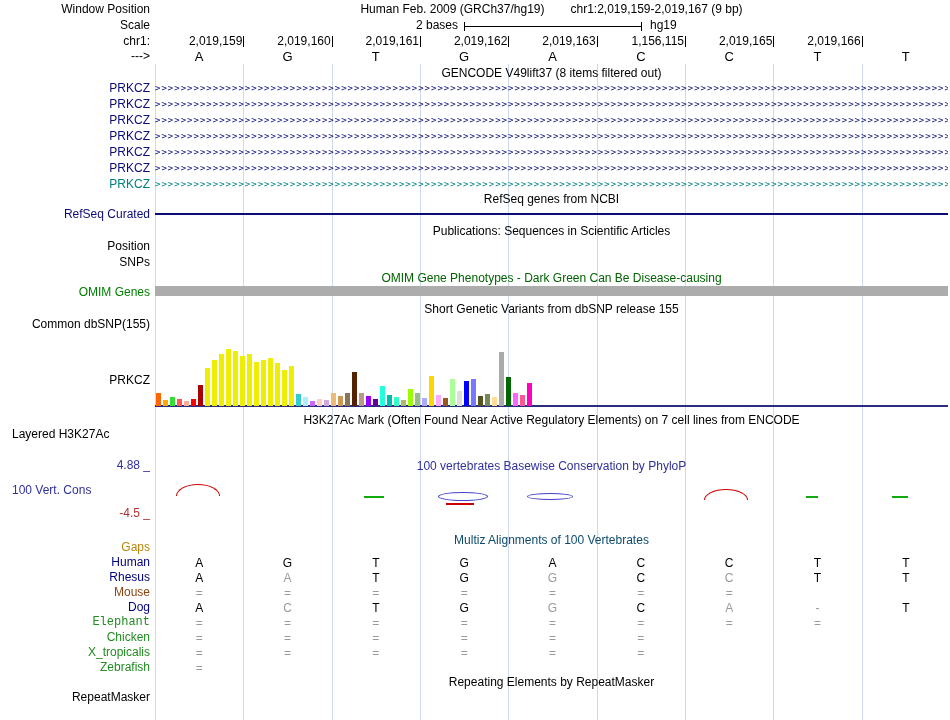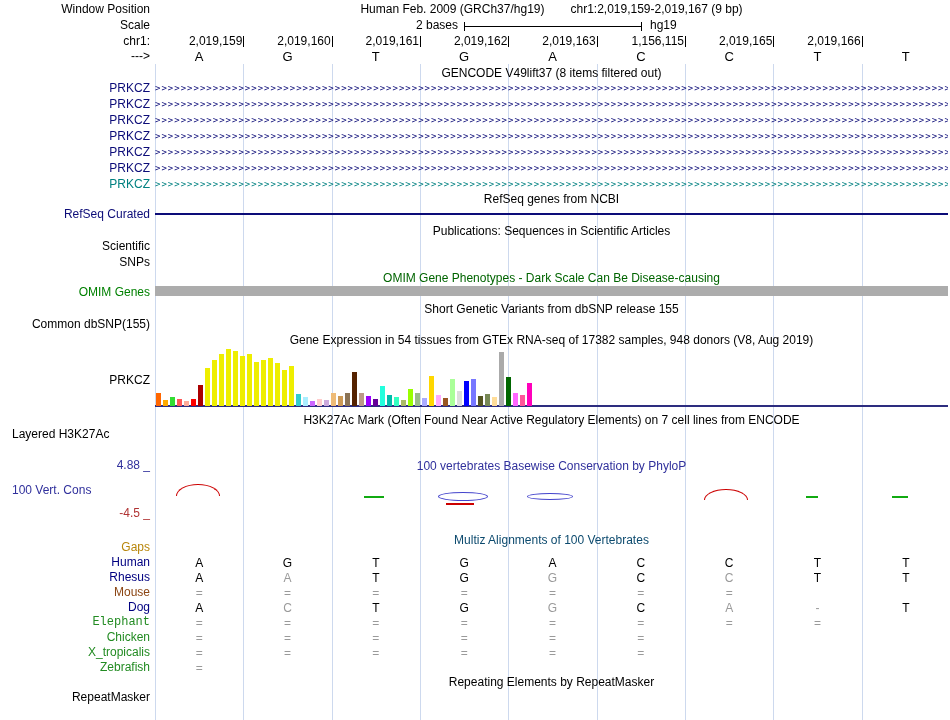--- a/index.html
+++ b/index.html
@@ -36,30 +36,29 @@
   <div class="abs" style="left:464px;top:22px;width:1px;height:9px;background:#000;z-index:2"></div>
   <div class="abs" style="left:641px;top:22px;width:1px;height:9px;background:#000;z-index:2"></div>
   <div class="abs" style="left:650px;top:18px;z-index:2">hg19</div>
 
   <div class="tl" style="top:34px">chr1:</div>
   <div class="tl" style="top:49px">---&gt;</div>
 
   <div class="cl" style="top:66px">GENCODE V49lift37 (8 items filtered out)</div>
   <div class="cl" style="top:192px">RefSeq genes from NCBI</div>
   <div class="cl" style="top:224px">Publications: Sequences in Scientific Articles</div>
-  <div class="cl" style="top:271px;color:#006400">OMIM Gene Phenotypes - Dark Scale Can Be Disease-causing</div>
+  <div class="cl" style="top:271px;color:#006400">OMIM Gene Phenotypes - Dark Green Can Be Disease-causing</div>
   <div class="cl" style="top:302px">Short Genetic Variants from dbSNP release 155</div>
-  <div class="cl" style="top:333px">Gene Expression in 54 tissues from GTEx RNA-seq of 17382 samples, 948 donors (V8, Aug 2019)</div>
   <div class="cl" style="top:413px">H3K27Ac Mark (Often Found Near Active Regulatory Elements) on 7 cell lines from ENCODE</div>
   <div class="cl" style="top:459px;color:#30309C">100 vertebrates Basewise Conservation by PhyloP</div>
   <div class="cl" style="top:533px;color:#0c4a6e">Multiz Alignments of 100 Vertebrates</div>
   <div class="cl" style="top:675px">Repeating Elements by RepeatMasker</div>
 
   <div class="tl" style="top:207px;color:#0C0C78">RefSeq Curated</div>
-  <div class="tl" style="top:239px">Scientific</div>
+  <div class="tl" style="top:239px">Position</div>
   <div class="tl" style="top:255px">SNPs</div>
   <div class="tl" style="top:285px;color:#008000">OMIM Genes</div>
   <div class="tl" style="top:317px">Common dbSNP(155)</div>
   <div class="tl" style="top:373px">PRKCZ</div>
   <div class="tl tl-left" style="top:427px">Layered H3K27Ac</div>
   <div class="tl" style="top:458px;color:#30309C">4.88 _</div>
   <div class="tl tl-left" style="top:483px;color:#30309C">100 Vert. Cons</div>
   <div class="tl" style="top:506px;color:#B03333">-4.5 _</div>
   <div class="tl" style="top:690px">RepeatMasker</div>
 

